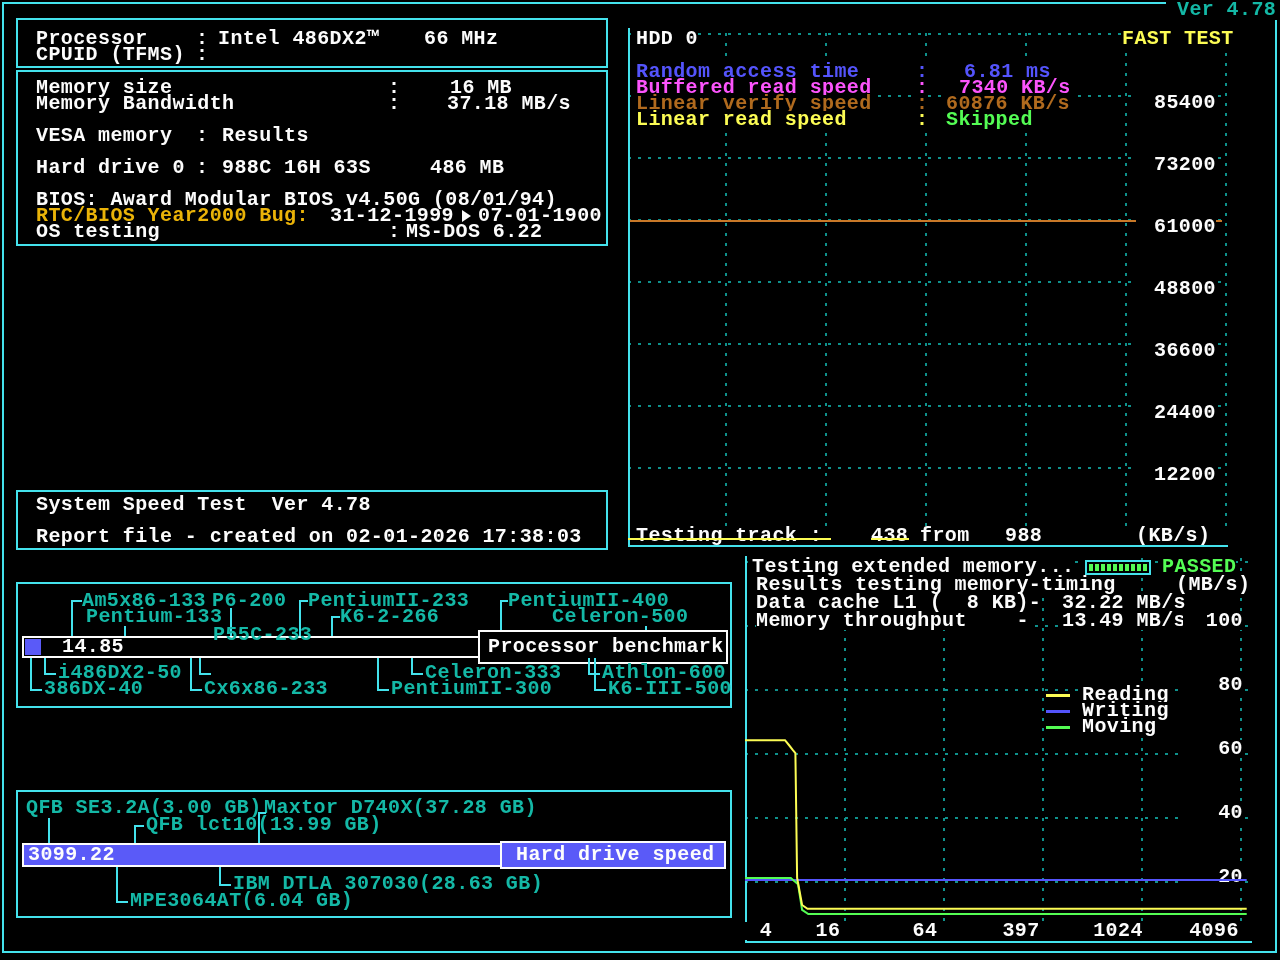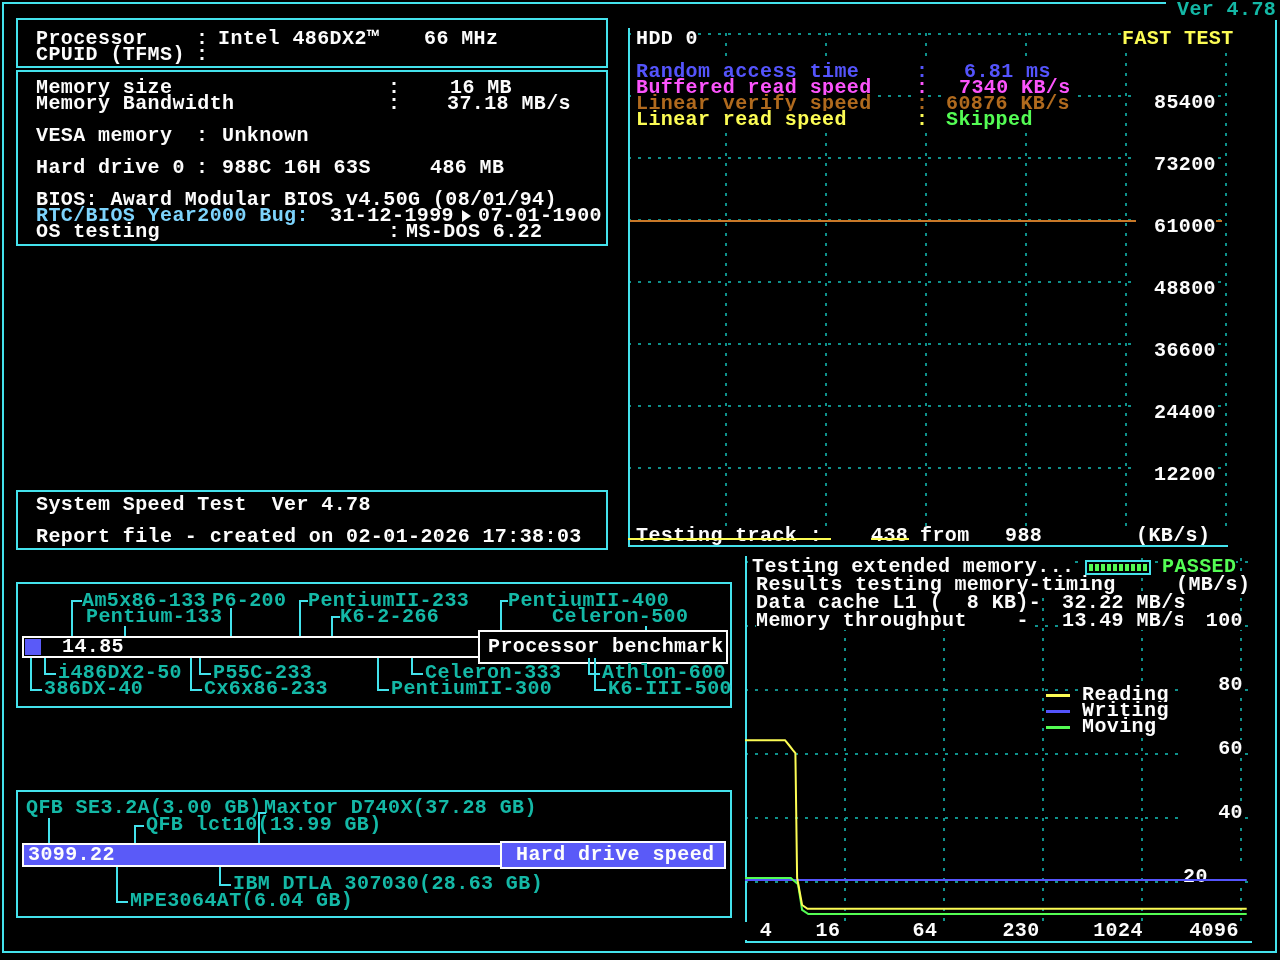--- a/index.html
+++ b/index.html
@@ -2,21 +2,21 @@
 <html><head>
 <meta charset="utf-8">
 <style>
   html,body{margin:0;padding:0;background:#222;}
   #screen{position:relative;width:1280px;height:960px;background:#000;overflow:hidden;
           font-family:"Liberation Mono","DejaVu Sans Mono",monospace;}
   .t{position:absolute;font:700 20px/18px "Liberation Mono","DejaVu Sans Mono",monospace;
      letter-spacing:0.4px;white-space:pre;color:#fcfcfc;}
   .bg{background:#000;}
   .cy{color:#14b8a6}.ye{color:#fcfc54}.gr{color:#54fc54}.mg{color:#fc54fc}
-  .bu{color:#5454fc}.br{color:#b06a1e}.rd{color:#7dd3fc}
+  .bu{color:#5454fc}.br{color:#b06a1e}.rd{color:#eab308}
   .box{position:absolute;border:2px solid #44e2ec;box-sizing:border-box;}
   .wbox{position:absolute;border:2px solid #fcfcfc;box-sizing:border-box;}
   .hl,.vl{position:absolute;}
   .hl{height:2px;background:#44e2ec;}
   .vl{width:2px;background:#44e2ec;}
   .hd{position:absolute;height:2px;background:repeating-linear-gradient(90deg,#0f918c 0 3px,transparent 3px 10px);}
   .vd{position:absolute;width:2px;background:repeating-linear-gradient(180deg,#0f918c 0 3px,transparent 3px 10px);}
   .ylseg{position:absolute;height:2px;background:#fcfc54;}
   #chart-svg{position:absolute;left:0;top:0;pointer-events:none;}
 </style>
@@ -68,21 +68,21 @@
 
   <div class="box" style="left:16px;top:70px;width:592px;height:176px;"></div>
   <div class="t" style="left:36px;top:79px;">Memory size</div>
   <div class="t" style="left:388px;top:79px;">:</div>
   <div class="t" style="left:450px;top:79px;">16 MB</div>
   <div class="t" style="left:36px;top:95px;">Memory Bandwidth</div>
   <div class="t" style="left:388px;top:95px;">:</div>
   <div class="t" style="left:447px;top:95px;">37.18 MB/s</div>
   <div class="t" style="left:36px;top:127px;">VESA memory</div>
   <div class="t" style="left:196px;top:127px;">:</div>
-  <div class="t" style="left:222px;top:127px;">Unknown</div>
+  <div class="t" style="left:222px;top:127px;">Results</div>
   <div class="t" style="left:36px;top:159px;">Hard drive 0</div>
   <div class="t" style="left:196px;top:159px;">:</div>
   <div class="t" style="left:222px;top:159px;">988C 16H 63S</div>
   <div class="t" style="left:430px;top:159px;">486 MB</div>
   <div class="t" style="left:36px;top:191px;">BIOS: Award Modular BIOS v4.50G (08/01/94)</div>
   <div class="t rd" style="left:36px;top:207px;">RTC/BIOS Year2000 Bug:</div>
   <div class="t" style="left:330px;top:207px;">31-12-1999</div>
   <div style="position:absolute;left:462px;top:210px;width:0;height:0;border-left:9px solid #fcfcfc;border-top:6px solid transparent;border-bottom:6px solid transparent;"></div>
   <div class="t" style="left:478px;top:207px;">07-01-1900</div>
   <div class="t" style="left:36px;top:223px;">OS testing</div>
@@ -167,21 +167,21 @@
   <div class="vl" style="left:377px;top:658px;height:33px;"></div>
   <div class="hl" style="left:377px;top:689px;width:12px;"></div>
   <div class="vl" style="left:411px;top:658px;height:17px;"></div>
   <div class="hl" style="left:411px;top:673px;width:12px;"></div>
   <div class="vl" style="left:588px;top:658px;height:17px;"></div>
   <div class="hl" style="left:588px;top:673px;width:12px;"></div>
   <div class="vl" style="left:594px;top:658px;height:33px;"></div>
   <div class="hl" style="left:594px;top:689px;width:12px;"></div>
   <div class="t cy" style="left:58px;top:664px;">i486DX2-50</div>
   <div class="t cy" style="left:44px;top:680px;">386DX-40</div>
-  <div class="t cy" style="left:213px;top:664px;">P55C-233</div>
+  <div class="t cy" style="left:213px;top:626px;">P55C-233</div>
   <div class="t cy" style="left:204px;top:680px;">Cx6x86-233</div>
   <div class="t cy" style="left:425px;top:664px;">Celeron-333</div>
   <div class="t cy" style="left:391px;top:680px;">PentiumII-300</div>
   <div class="t cy" style="left:602px;top:664px;">Athlon-600</div>
   <div class="t cy" style="left:608px;top:680px;">K6-III-500</div>
 
   <div class="box" style="left:16px;top:790px;width:716px;height:128px;"></div>
   <div class="t cy" style="left:26px;top:799px;">QFB SE3.2A(3.00 GB)</div>
   <div class="t cy" style="left:264px;top:799px;">Maxtor D740X(37.28 GB)</div>
   <div class="t cy" style="left:146px;top:816px;">QFB lct10(13.99 GB)</div>
@@ -213,25 +213,25 @@
   <div class="t bg" style="left:756px;top:594px;">Data cache L1 (  8 KB)-</div>
   <div class="t bg" style="left:1062px;top:594px;">32.22 MB/s</div>
   <div class="t bg" style="left:756px;top:612px;">Memory throughput    -</div>
   <div class="t bg" style="left:1062px;top:612px;">13.49 MB/s</div>
 
   <div id="mem-label-layer">
       <div class="t bg" style="left: 1183px; top: 612px; width: 60px; text-align: right;">100</div>
       <div class="t bg" style="left: 1183px; top: 676px; width: 60px; text-align: right;">80</div>
       <div class="t bg" style="left: 1183px; top: 740px; width: 60px; text-align: right;">60</div>
       <div class="t bg" style="left: 1183px; top: 804px; width: 60px; text-align: right;">40</div>
-      <div class="t bg" style="left: 1183px; top: 868px; width: 60px; text-align: left;">20</div>
+      <div class="t bg" style="left: 1183px; top: 868px; width: 60px; text-align: right;">20</div>
       <div class="t bg" style="left: 726px; top: 922px; width: 80px; text-align: center;">4</div>
       <div class="t bg" style="left: 788px; top: 922px; width: 80px; text-align: center;">16</div>
       <div class="t bg" style="left: 885px; top: 922px; width: 80px; text-align: center;">64</div>
-      <div class="t bg" style="left: 981px; top: 922px; width: 80px; text-align: center;">230</div>
+      <div class="t bg" style="left: 981px; top: 922px; width: 80px; text-align: center;">397</div>
       <div class="t bg" style="left: 1078px; top: 922px; width: 80px; text-align: center;">1024</div>
       <div class="t bg" style="left: 1174px; top: 922px; width: 80px; text-align: center;">4096</div>
     </div>
 
   <div class="legend-swatch" style="position: absolute; left: 1046px; top: 694px; width: 24px; height: 3px; background: rgb(252, 252, 84);"></div>
   <div class="t bg" style="left:1082px;top:686px;">Reading</div>
   <div class="legend-swatch" style="position: absolute; left: 1046px; top: 710px; width: 24px; height: 3px; background: rgb(84, 84, 252);"></div>
   <div class="t bg" style="left:1082px;top:702px;">Writing</div>
   <div class="legend-swatch" style="position: absolute; left: 1046px; top: 726px; width: 24px; height: 3px; background: rgb(84, 252, 84);"></div>
   <div class="t bg" style="left:1082px;top:718px;">Moving</div>

